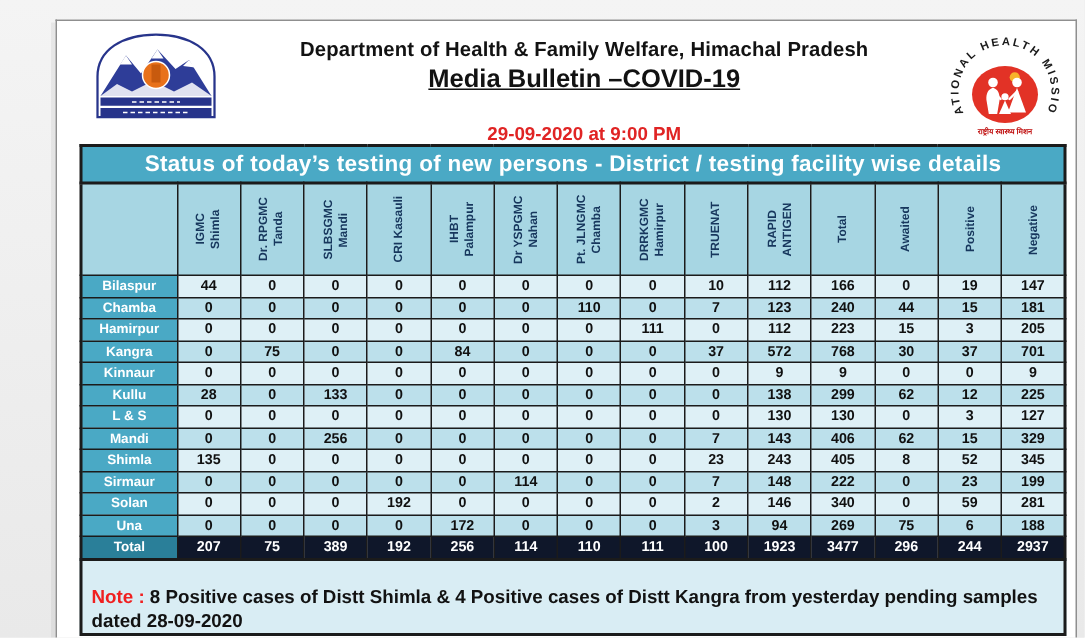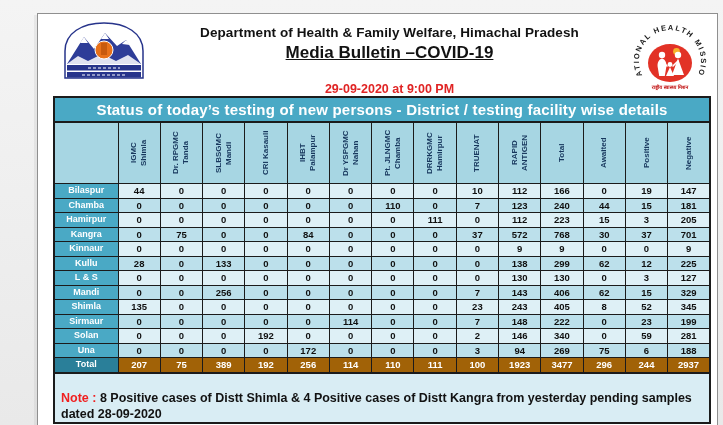--- a/index.html
+++ b/index.html
@@ -31,21 +31,21 @@
   tr.colhead th{background:#a7d6e3;border:1px solid #1b1b1b;height:60px;
     text-align:center;vertical-align:middle;padding:0;}
   .vtext{writing-mode:vertical-rl;transform:rotate(180deg);display:inline-block;
     font-size:8px;font-weight:bold;color:#17375d;line-height:1.25;height:48px;
     vertical-align:middle;}
   td{border:1px solid #1b1b1b;height:13.5px;padding:0;text-align:center;
     font-size:9.5px;font-weight:bold;color:#101010;line-height:13px;}
   td.district{background:#4aa9c5;color:#ffffff;font-size:9px;}
   tr.odd  td.val{background:#def0f6;}
   tr.even td.val{background:#bce0eb;}
-  tr.total-row td{background:#a16207;color:#ffffff;}
+  tr.total-row td{background:#0f172a;color:#ffffff;}
   tr.total-row td.district{background:#2a7f99;}
 
   .note-box{margin-top:-2px;border:2px solid #1b1b1b;background:#d9edf4;
     height:52px;box-sizing:border-box;padding:16px 6px;font-size:12.5px;
     font-weight:bold;line-height:1.35;color:#121212;}
   .note-label{color:#f02020;}
 </style>
 </head>
 <body>
 

